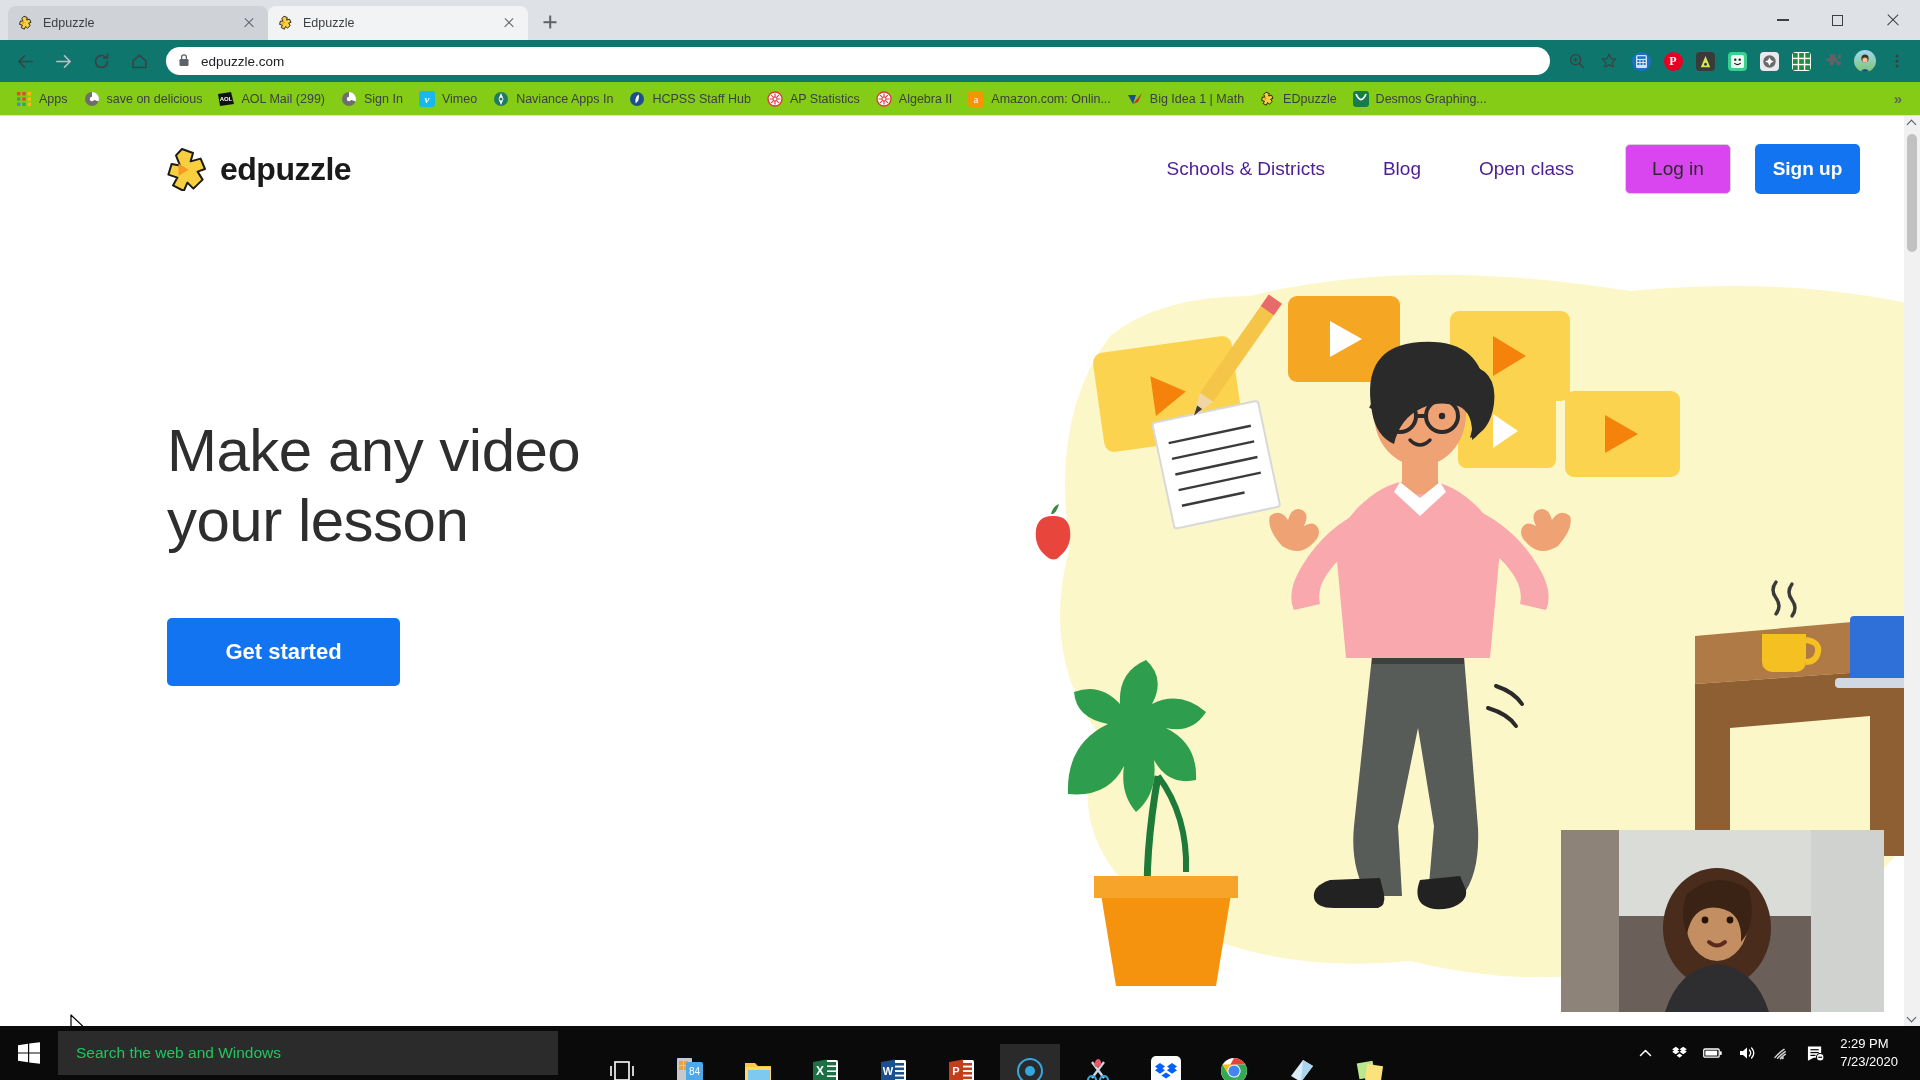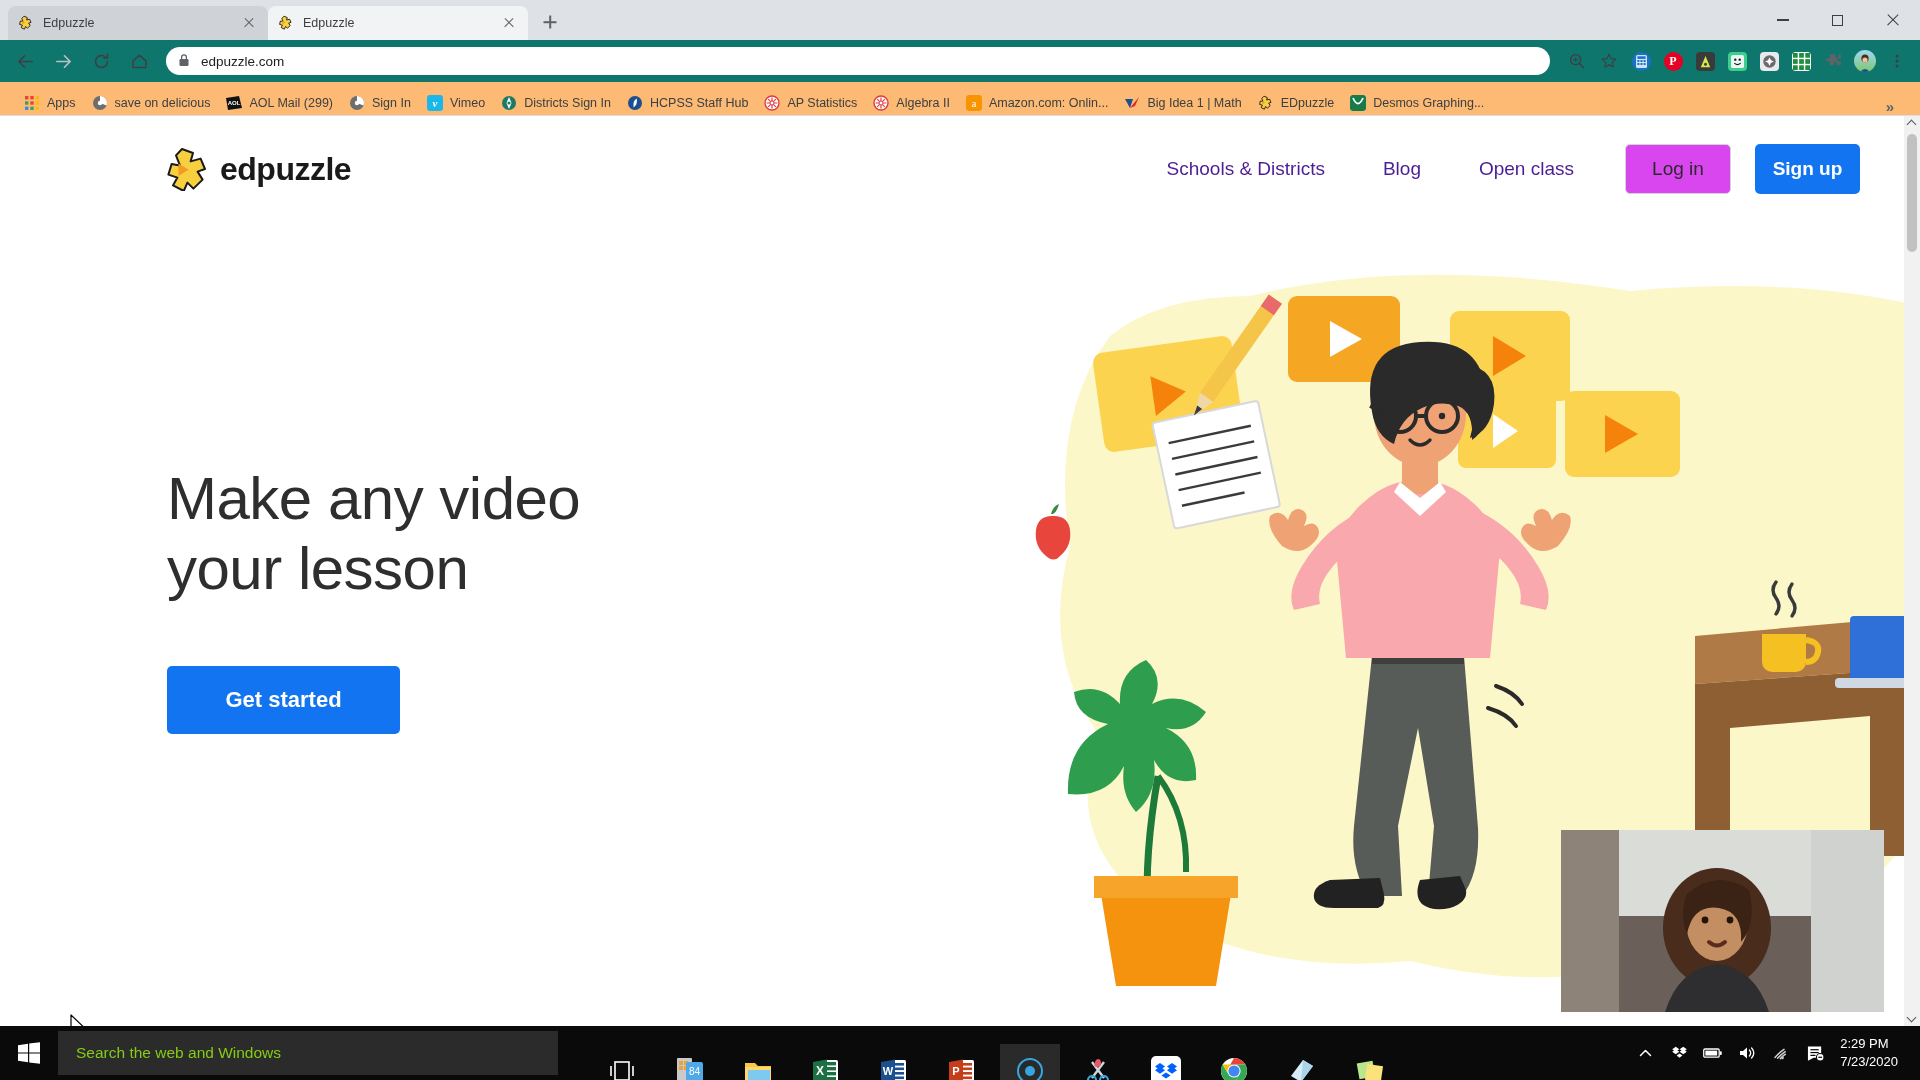--- a/index.html
+++ b/index.html
@@ -57,21 +57,21 @@
     flex: 1; height: 28px; background: #fff; border-radius: 14px;
     display: flex; align-items: center; padding: 0 12px; margin: 0 10px 0 6px;
     font-size: 13.5px; color: #202124; min-width: 0;
   }
   .lock { width: 14px; margin-right: 9px; flex: 0 0 14px; }
   .omnibox .url { white-space: nowrap; overflow: hidden; }
   .tb-icons { display: flex; align-items: center; }
   .tb-ico { width: 30px; height: 30px; margin-left: 2px; display: flex; align-items: center; justify-content: center; position: relative; }
   .ext { width: 19px; height: 19px; border-radius: 4px; }
 
-  .bookmarks { height: 34px; background: #fdba74; display: flex; align-items: flex-end; padding: 0 16px; border-bottom: 1px solid #dadce0; overflow: hidden; }
+  .bookmarks { height: 34px; background: #84cc16; display: flex; align-items: center; padding: 0 8px; border-bottom: 1px solid #dadce0; overflow: hidden; }
   .bm { display: flex; align-items: center; padding: 4px 8px; font-size: 12.5px; color: #3c4043; white-space: nowrap; border-radius: 4px; }
   .bm-ico { width: 16px; height: 16px; margin-right: 7px; flex: 0 0 16px; position: relative; border-radius: 3px; overflow: hidden; }
   .bm-label { max-width: 130px; overflow: hidden; text-overflow: ellipsis; }
   .bm-overflow { margin-left: auto; padding: 0 10px; color: #5f6368; font-size: 15px; font-weight: bold; }
 
   
   .viewport { height: 910px; background: #fff; position: relative; overflow: hidden; }
   .page { position: absolute; inset: 0; }
 
   .site-header {
@@ -87,21 +87,21 @@
     background: #d946ef; display: flex; align-items: center; justify-content: center;
     font-size: 19px; color: #2b2b2b;
   }
   .btn-signup {
     margin-left: 24px; width: 105px; height: 50px; border-radius: 5px; background: #1274f0;
     display: flex; align-items: center; justify-content: center;
     font-size: 19px; color: #fff; font-weight: 700;
   }
 
   .hero-left { position: absolute; left: 167px; top: 300px; width: 620px; z-index: 4; }
-  .hero-title { font-size: 60px; line-height: 1.17; font-weight: 400; color: #2e2e2e; letter-spacing: -0.5px; margin-top: 48px; }
+  .hero-title { font-size: 60px; line-height: 1.17; font-weight: 400; color: #2e2e2e; letter-spacing: -0.5px; }
   .hero-sub { margin-top: 57px; font-size: 25px; line-height: 1.58; color: #3c3c3c; max-width: 490px; }
   .btn-getstarted {
     margin-top: 62px; width: 233px; height: 68px; background: #1274f0; border-radius: 5px;
     display: flex; align-items: center; justify-content: center;
     color: #fff; font-size: 22px; font-weight: 700;
   }
 
   
   .hero-art { position: absolute; right: 0; top: 100px; width: 930px; height: 810px; z-index: 1; }
   .hero-art svg { display: block; width: 100%; height: 100%; }
@@ -129,21 +129,21 @@
   .cursor { position: absolute; left: 70px; top: 898px; z-index: 30; }
 
   
   .taskbar {
     position: absolute; left: 0; bottom: 0; width: 1920px; height: 54px;
     background: #0a0a0a; display: flex; align-items: center;
   }
   .startbtn { width: 58px; height: 54px; display: flex; align-items: center; justify-content: center; }
   .tb-search {
     width: 500px; height: 44px; background: #2b2b2b; display: flex; align-items: center;
-    padding: 0 18px; color: #84cc16; font-size: 15.5px; margin-left: 0;
+    padding: 0 18px; color: #22c55e; font-size: 15.5px; margin-left: 0;
   }
   .tb-apps { display: flex; align-items: center; margin-left: 34px; gap: 8px; margin-top: 36px; }
   .tb-app { width: 60px; height: 54px; display: flex; align-items: center; justify-content: center; position: relative; }
   .tb-app.active { background: #2a2a2a; }
   .tb-app.running::after, .tb-app.active::after {
     content: ""; position: absolute; left: 8px; right: 8px; bottom: 0; height: 3px; background: #2e8ae6;
   }
   .tb-tray { margin-left: auto; display: flex; align-items: center; padding-right: 8px; gap: 0; }
   .tray-ico { width: 34px; height: 54px; display: flex; align-items: center; justify-content: center; }
   .clock { color: #fff; font-size: 13px; line-height: 1.35; text-align: left; padding: 0 14px 0 8px; }
@@ -385,21 +385,21 @@
     </div>
 
     <div class="bm">
       <span class="bm-ico">
         <svg width="16" height="16" viewBox="0 0 16 16">
             <circle cx="8" cy="8" r="7" fill="#1f7a63"></circle>
             <path d="M8 2 L10.5 8 L8 14 L5.5 8 Z" fill="#fff"></path>
             <circle cx="8" cy="8" r="1.6" fill="#1f7a63"></circle>
           </svg>
       </span>
-      <span class="bm-label">Districts Sign In</span>
+      <span class="bm-label">Naviance Apps In</span>
     </div>
 
     <div class="bm">
       <span class="bm-ico">
         <svg width="16" height="16" viewBox="0 0 16 16">
             <circle cx="8" cy="8" r="7" fill="#1b4f8f"></circle>
             <path d="M9.8 3.6 q-4.4 2.6-3.2 8.8 q4.2-2.4 3.2-8.8Z" fill="#fff"></path>
           </svg>
       </span>
       <span class="bm-label">HCPSS Staff Hub</span>

